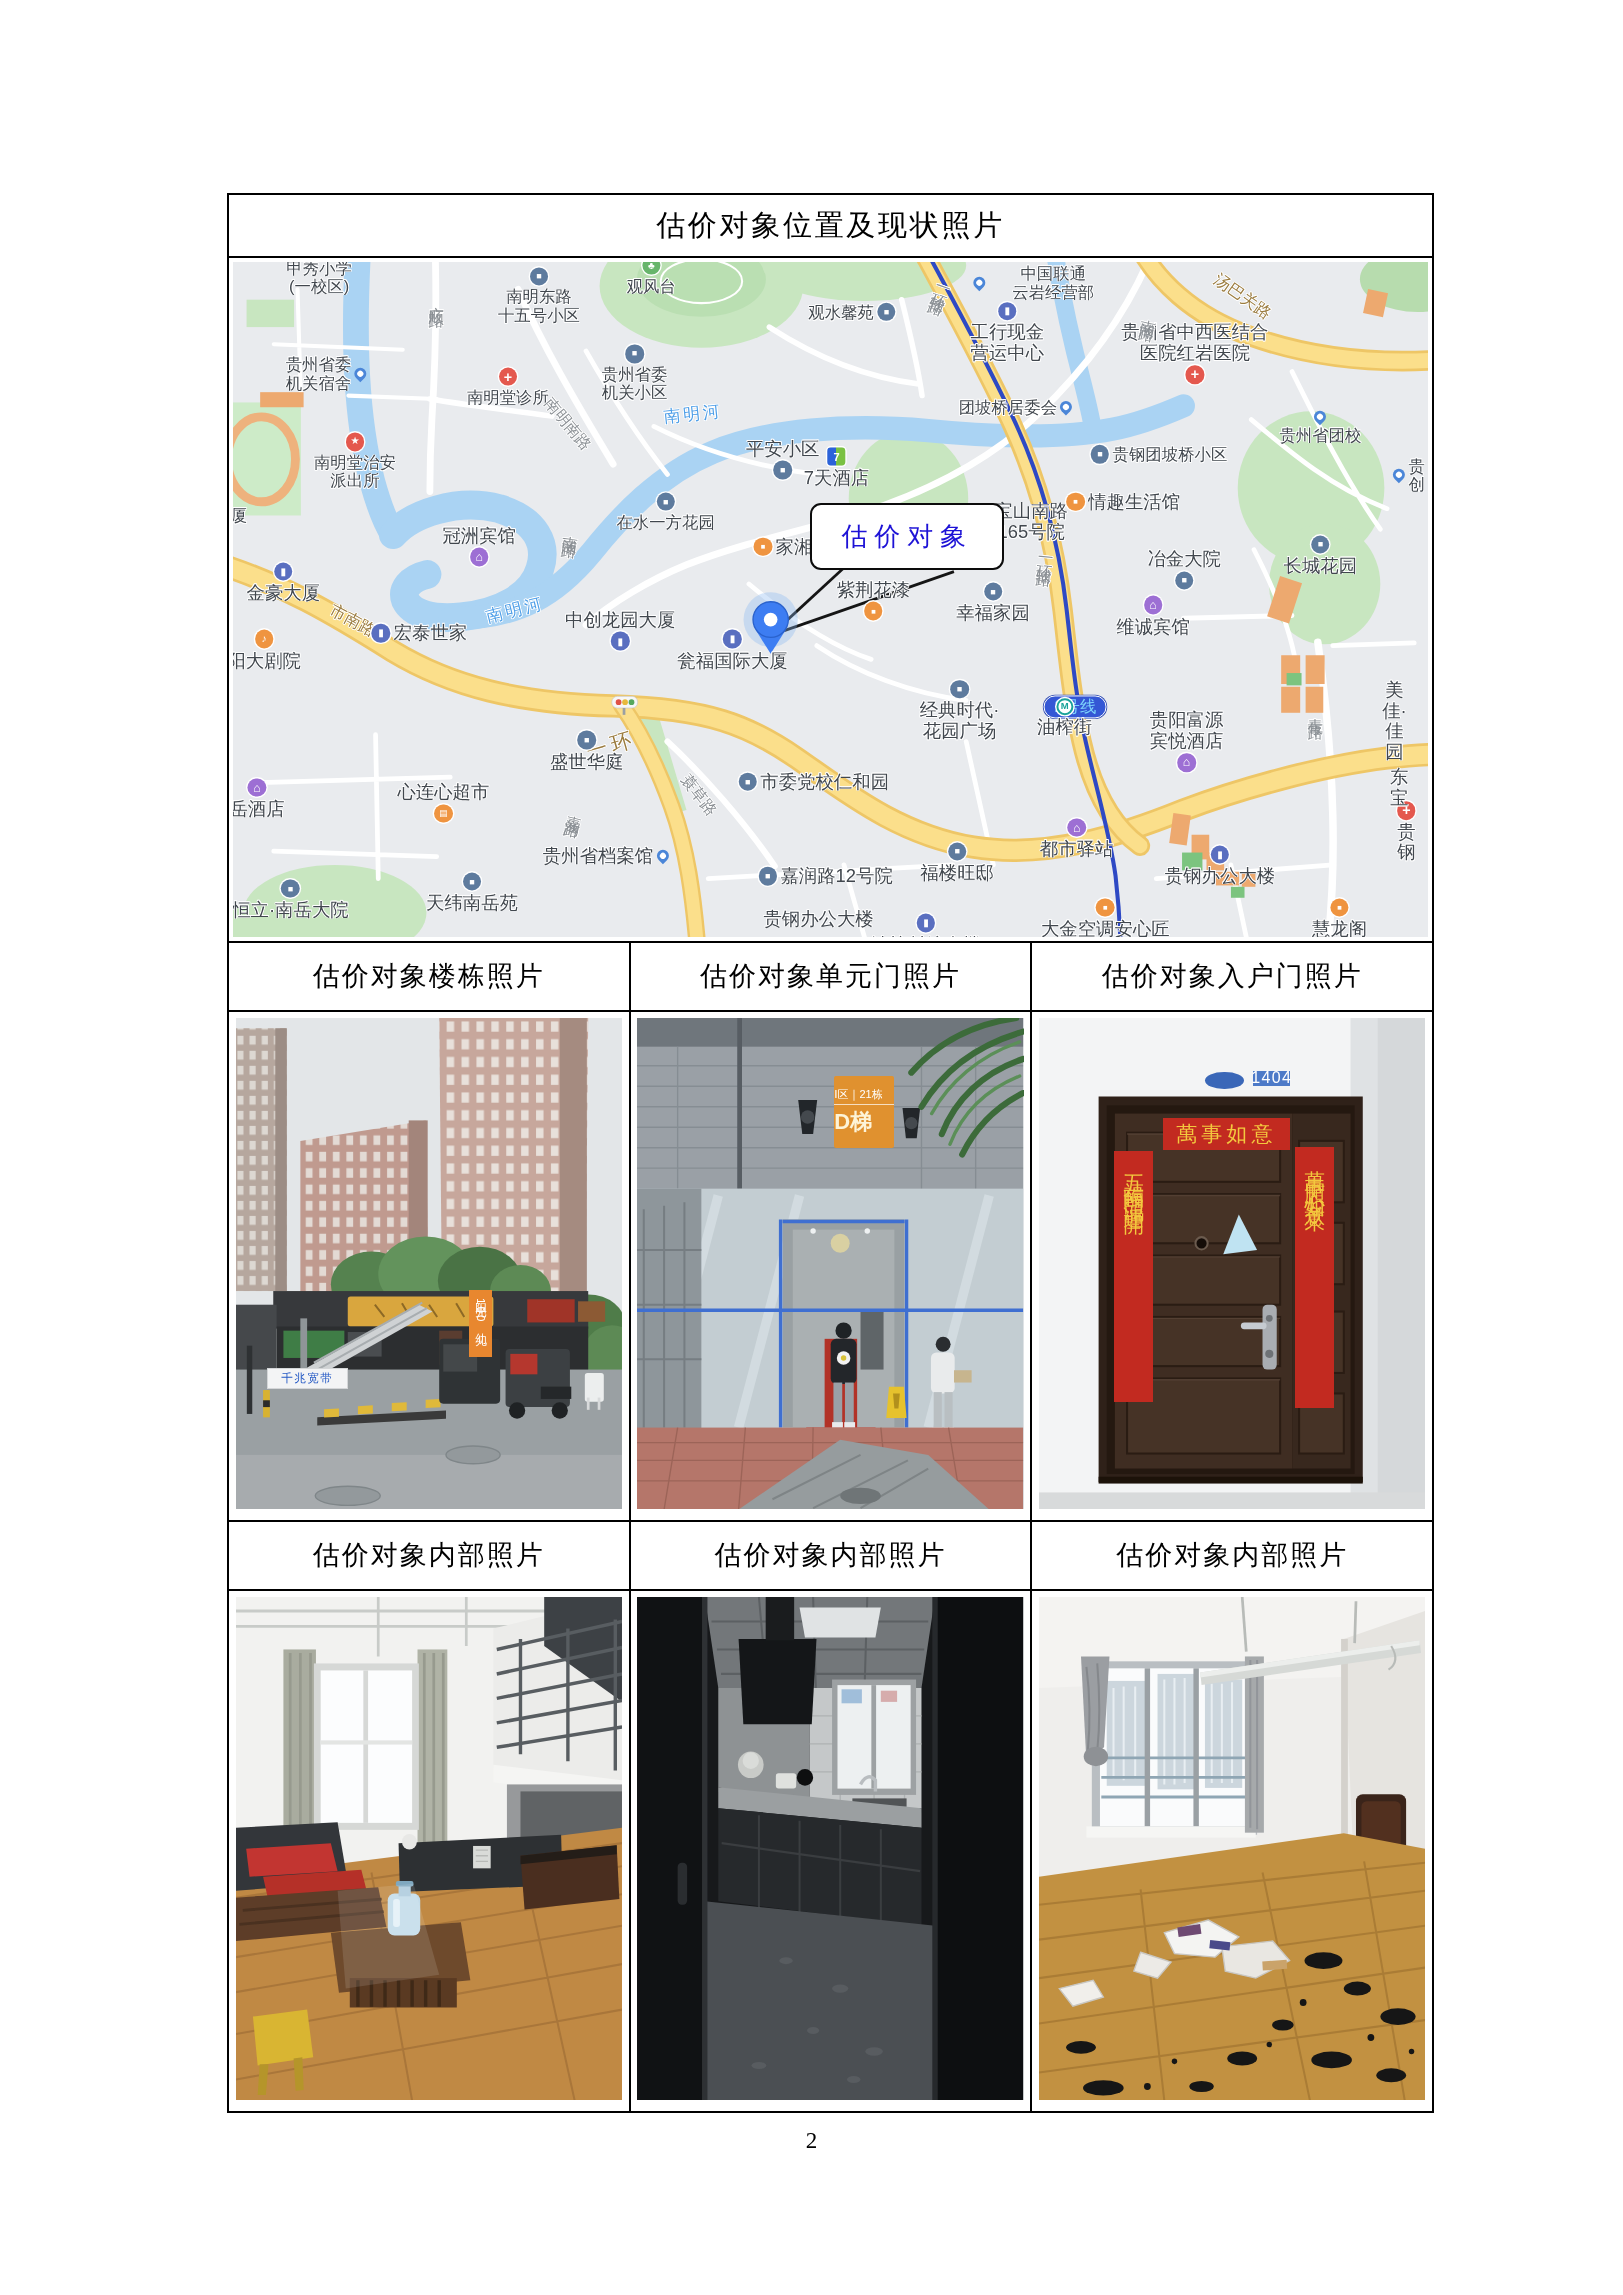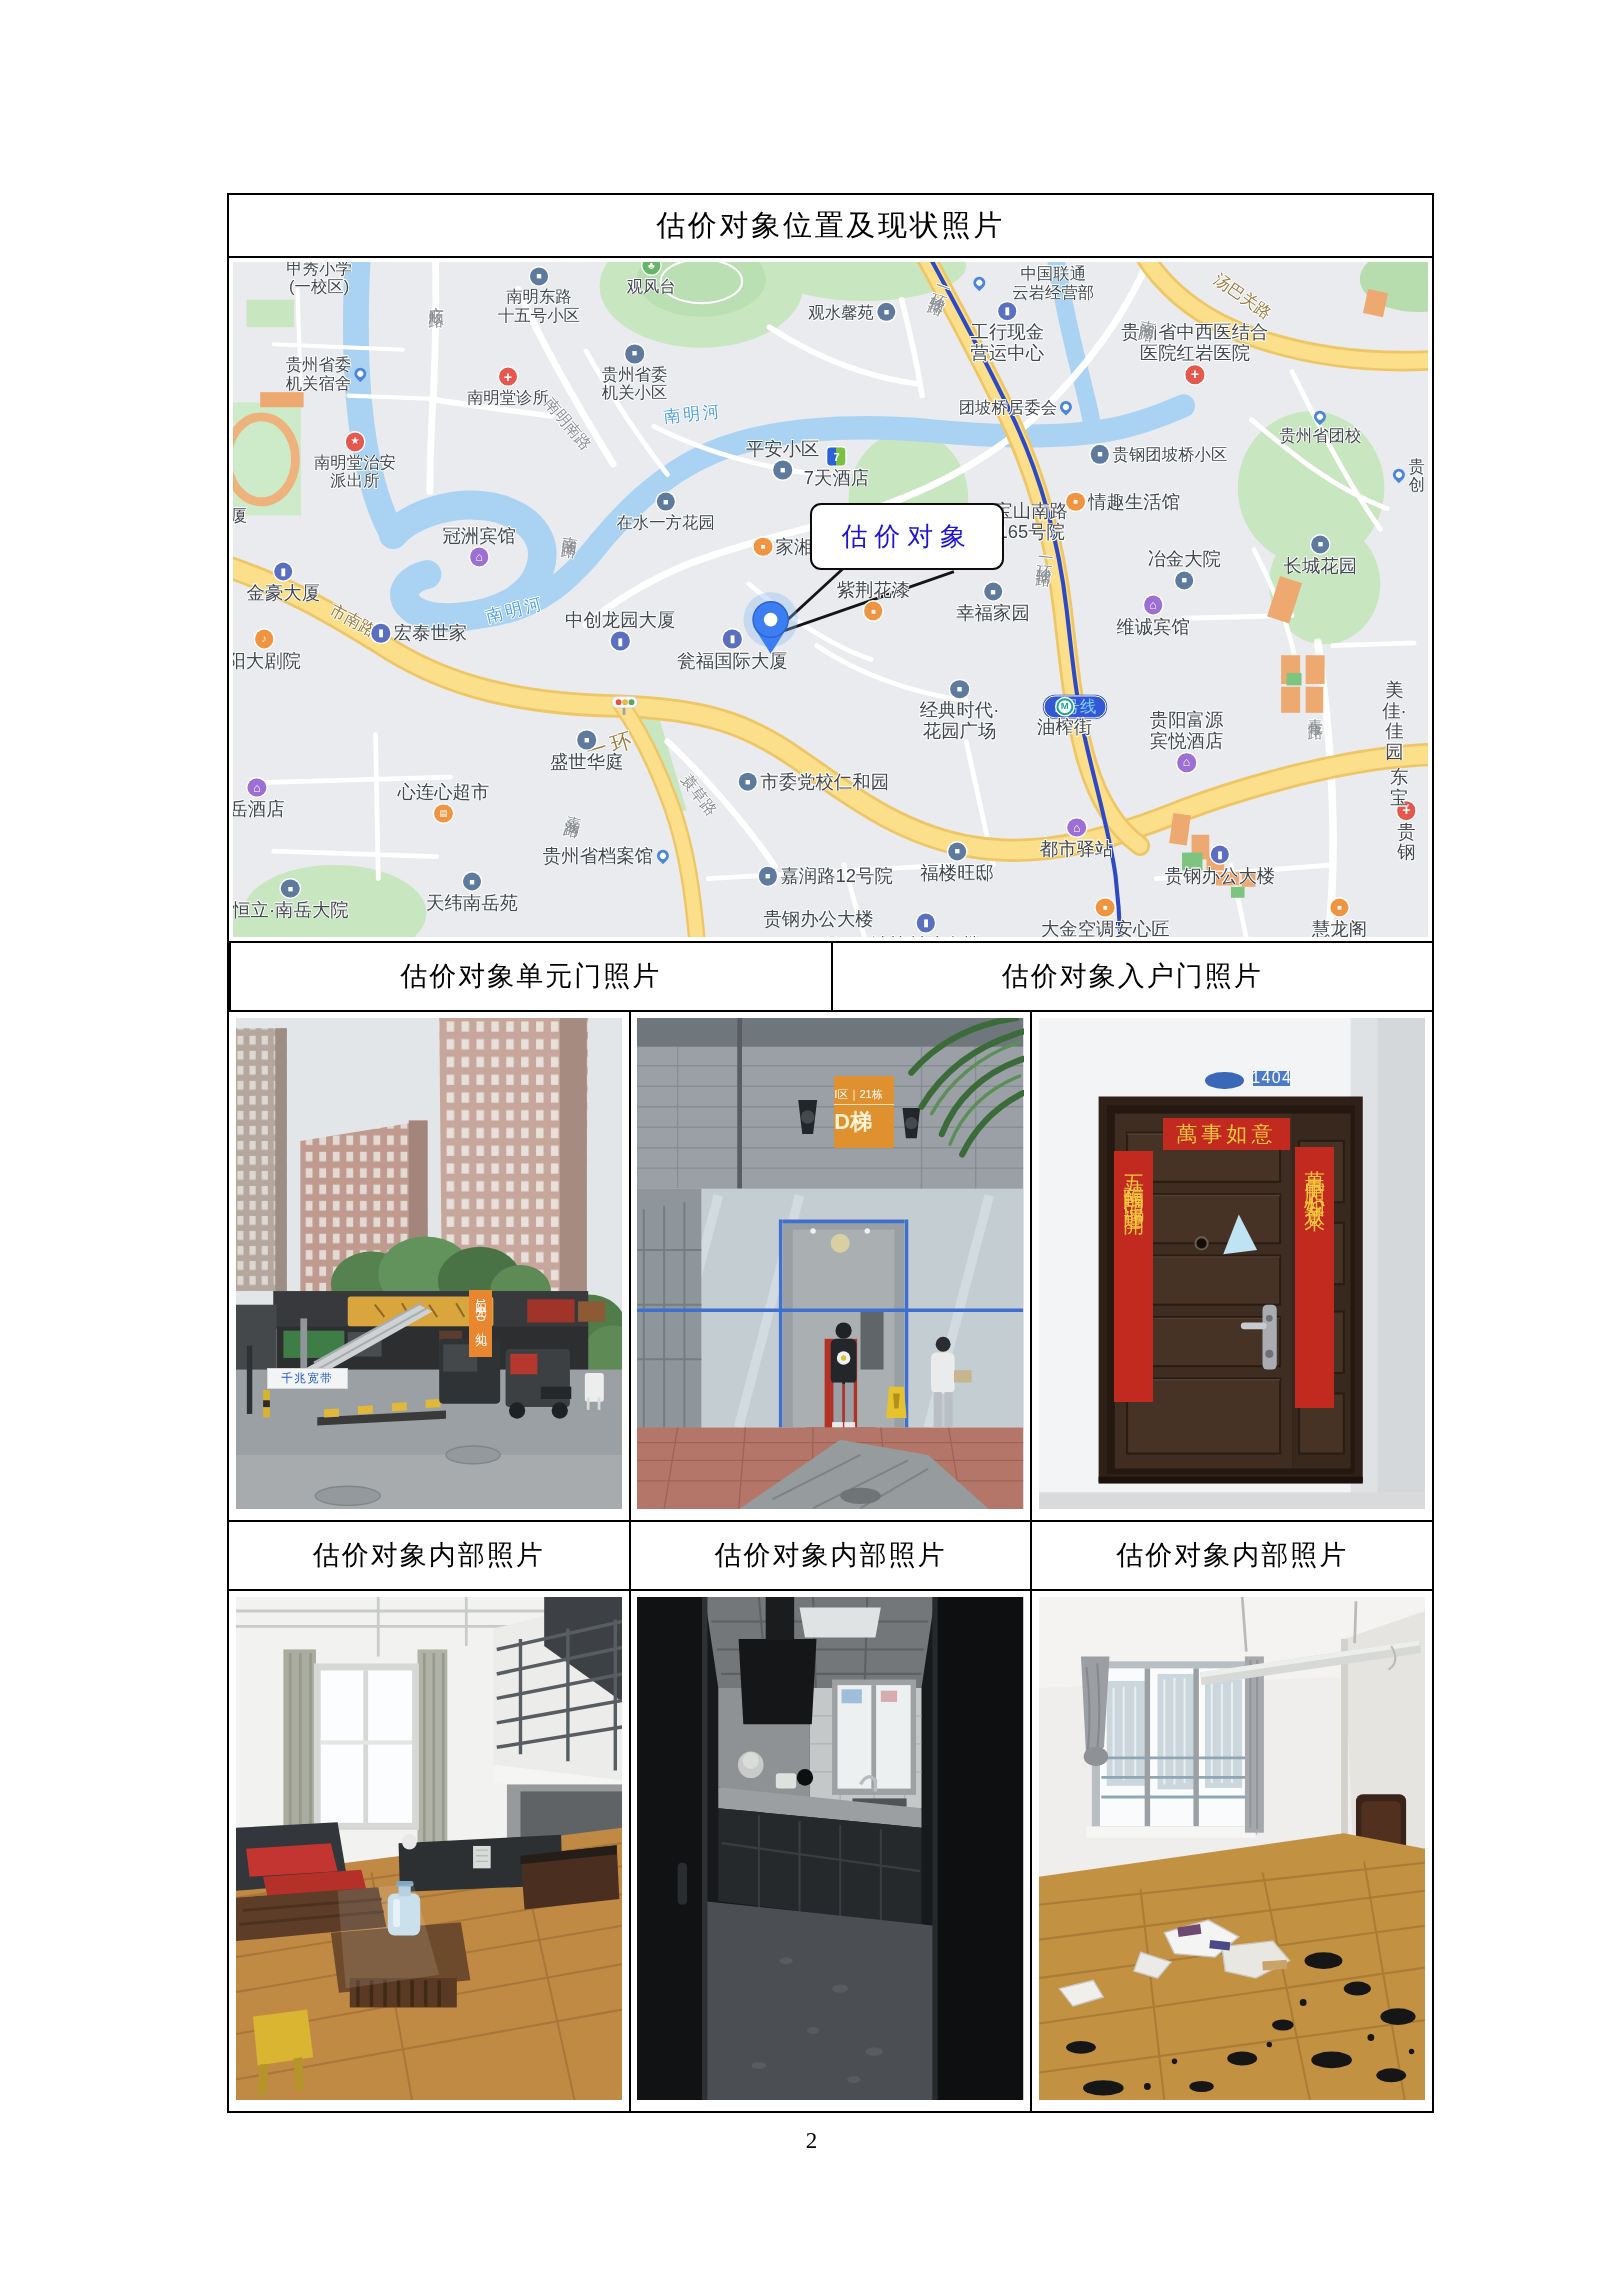--- a/index.html
+++ b/index.html
@@ -271,20 +271,21 @@
           </div>
 
         <div class="callout">
           <span class="txt">估价对象</span>
         </div>
       </div>
     </div>
   </div>
 
   <div class="row">
+    <div class="cell cfirst hcell">估价对象楼栋照片</div>
     <div class="cell hcell">估价对象单元门照片</div>
     <div class="cell hcell">估价对象入户门照片</div>
   </div>
 
   <div class="row">
 
     <div class="cell cfirst photo-cell">
       <div class="photo">
         <svg class="ph" viewBox="0 0 570 720" preserveAspectRatio="none">
           <defs>

